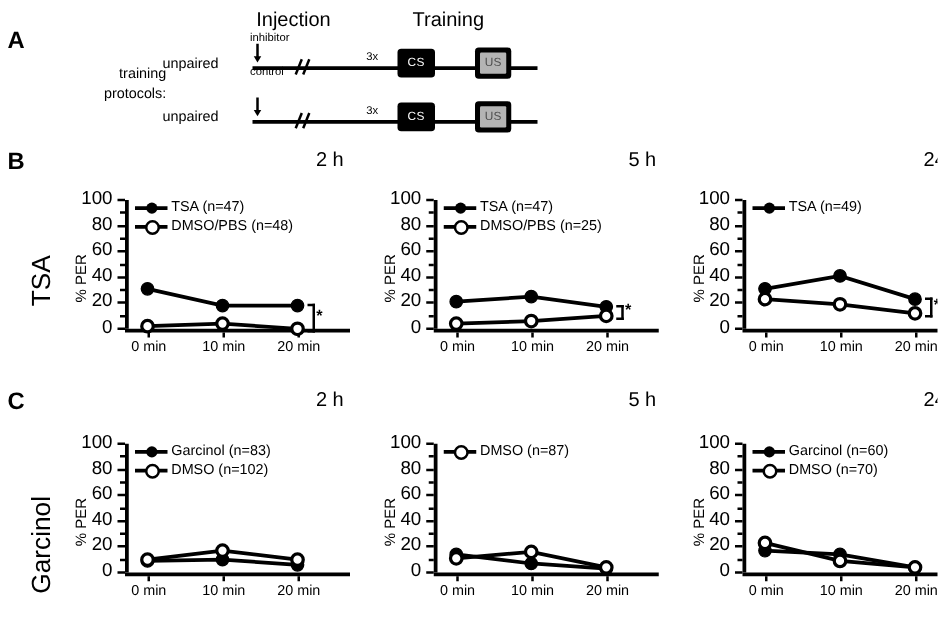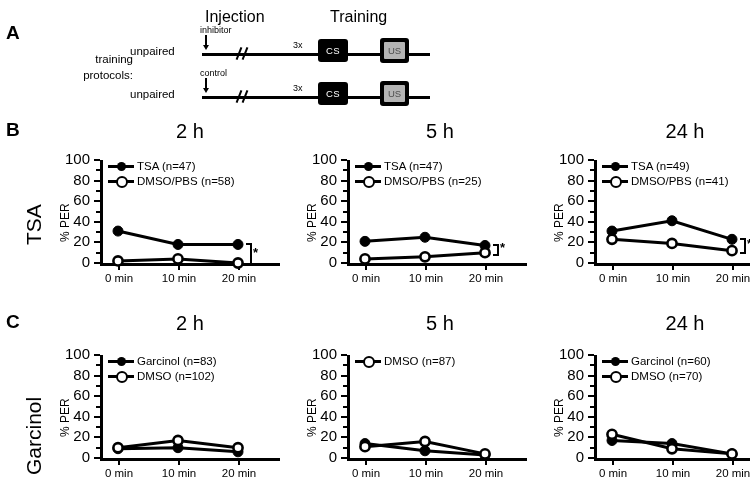--- a/index.html
+++ b/index.html
@@ -4,21 +4,21 @@
 <style>
   html,body{margin:0;padding:0;background:#ffffff;}
   body{
     width:750px;height:501px;position:relative;overflow:hidden;
     font-family:"Liberation Sans","DejaVu Sans",sans-serif;
     color:#000000;
     -webkit-font-smoothing:antialiased;
   }
   .abs{position:absolute;}
   .panel-letter{font-size:19px;font-weight:bold;line-height:1;}
-  .col-title{font-size:20px;text-align:center;width:170px;}
+  .col-title{font-size:16px;text-align:right;width:170px;}
   .hdr-big{font-size:16px;}
   .small-lbl{font-size:9px;}
   .proto-lbl{font-size:11.5px;text-align:right;line-height:15px;}
   .unpaired{font-size:11.5px;}
   .threex{font-size:9px;}
 
   
   .tl-line{position:absolute;background:#000;height:3px;}
   .arrow-stem{position:absolute;width:2px;background:#000;}
   .arrow-head{position:absolute;width:0;height:0;border-left:3.5px solid transparent;border-right:3.5px solid transparent;border-top:5px solid #000;}
@@ -73,21 +73,21 @@
 <div class="slash" style="left:244px;top:47px;"></div>
 <div class="abs threex" style="left:293px;top:40px;">3x</div>
 <div class="cs-box" style="left:318px;top:39px;width:30px;height:23px;">
   <span>CS</span>
 </div>
 <div class="us-box" style="left:380px;top:38px;width:29px;height:25px;">
   <span class="us-inner">US</span>
 </div>
 
 <div class="abs unpaired" style="left:130px;top:88px;">unpaired</div>
-<div class="abs small-lbl" style="left:200px;top:68px;">control</div>
+<div class="abs small-lbl" style="left:200px;top:52px;">control</div>
 <div class="arrow-stem" style="left:205px;top:78px;height:12px;"></div>
 <div class="arrow-head" style="left:202.5px;top:88px;"></div>
 <div class="tl-line" style="left:202px;top:96px;width:228px;"></div>
 <div class="slash" style="left:238px;top:90px;"></div>
 <div class="slash" style="left:244px;top:90px;"></div>
 <div class="abs threex" style="left:293px;top:83px;">3x</div>
 <div class="cs-box" style="left:318px;top:82px;width:30px;height:23px;">
   <span>CS</span>
 </div>
 <div class="us-box" style="left:380px;top:81px;width:29px;height:25px;">
@@ -143,21 +143,21 @@
           <span class="lg-bar"></span>
           <span class="lg-dot-f"></span>
         </span>
         <span>TSA (n=47)</span>
       </div>
       <div class="legend-row">
         <span class="lg-mark">
           <span class="lg-bar"></span>
           <span class="lg-dot-o"></span>
         </span>
-        <span>DMSO/PBS (n=58)</span>
+        <span>DMSO/PBS (n=48)</span>
       </div>
     </div>
     <div class="brkt" style="left: 190px; top: 83.46px; height: 18.54px;"></div>
     <div class="sig" style="left: 197px; top: 84.73px;">*</div>
   </div>
 <div class="chart" id="chart-b1" style="left:303px;top:160px;">
     <div class="axis-v"></div>
     <div class="axis-h"></div>
     <div class="ytick" style="top: 102px;"></div>
     <div class="ylab" style="top: 97px; left: 0px;">0</div>
@@ -250,27 +250,20 @@
       <circle cx="182" cy="90.64" r="4.6" fill="#ffffff" stroke="#000000" stroke-width="2.6"></circle>
     </svg>
     <div class="legend" style="left: 52px; top: -2px;">
       <div class="legend-row">
         <span class="lg-mark">
           <span class="lg-bar"></span>
           <span class="lg-dot-f"></span>
         </span>
         <span>TSA (n=49)</span>
       </div>
-      <div class="legend-row">
-        <span class="lg-mark">
-          <span class="lg-bar"></span>
-          <span class="lg-dot-o"></span>
-        </span>
-        <span>DMSO/PBS (n=41)</span>
-      </div>
     </div>
     <div class="brkt" style="left: 190px; top: 78.31px; height: 11.33px;"></div>
     <div class="sig" style="left: 197px; top: 75.975px;">*</div>
   </div>
 
 <div class="abs panel-letter" style="left:6px;top:312px;">C</div>
 <div class="abs col-title" style="left:105px;top:312px;">2 h</div>
 <div class="abs col-title" style="left:355px;top:312px;">5 h</div>
 <div class="abs col-title" style="left:600px;top:312px;">24 h</div>
 <div class="side-rot" style="left:22px;top:475px;">Garcinol</div>

